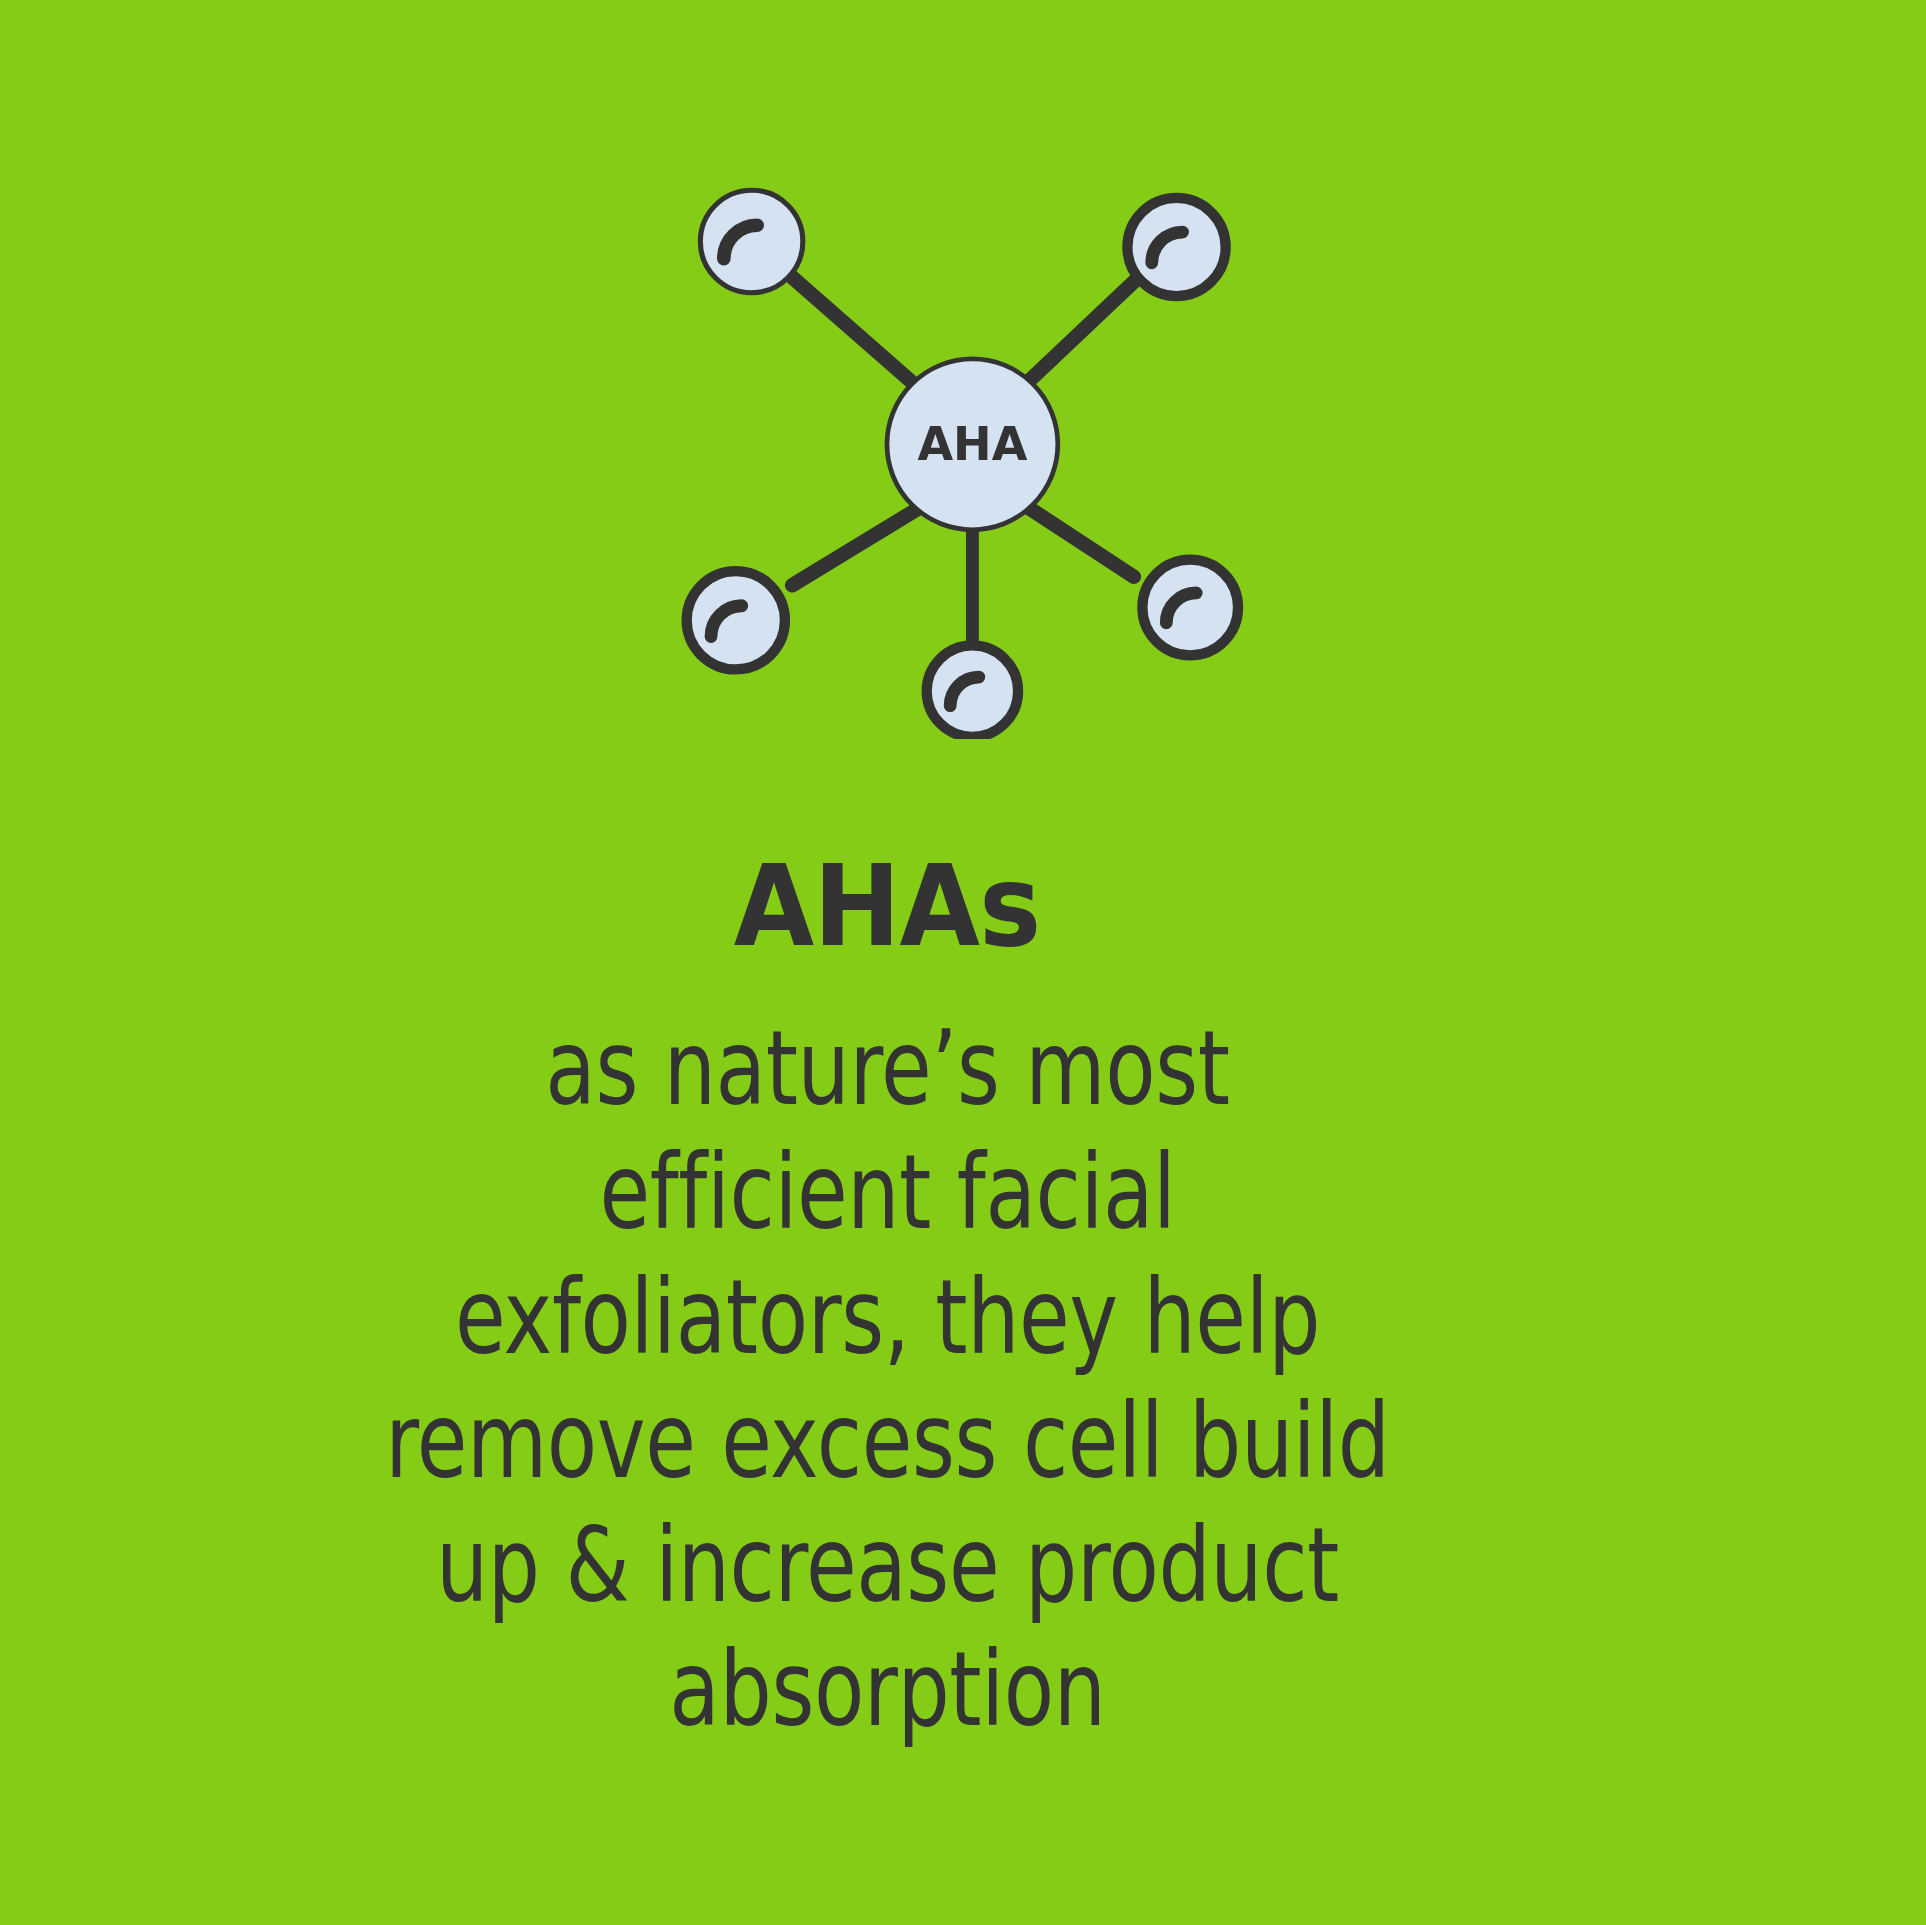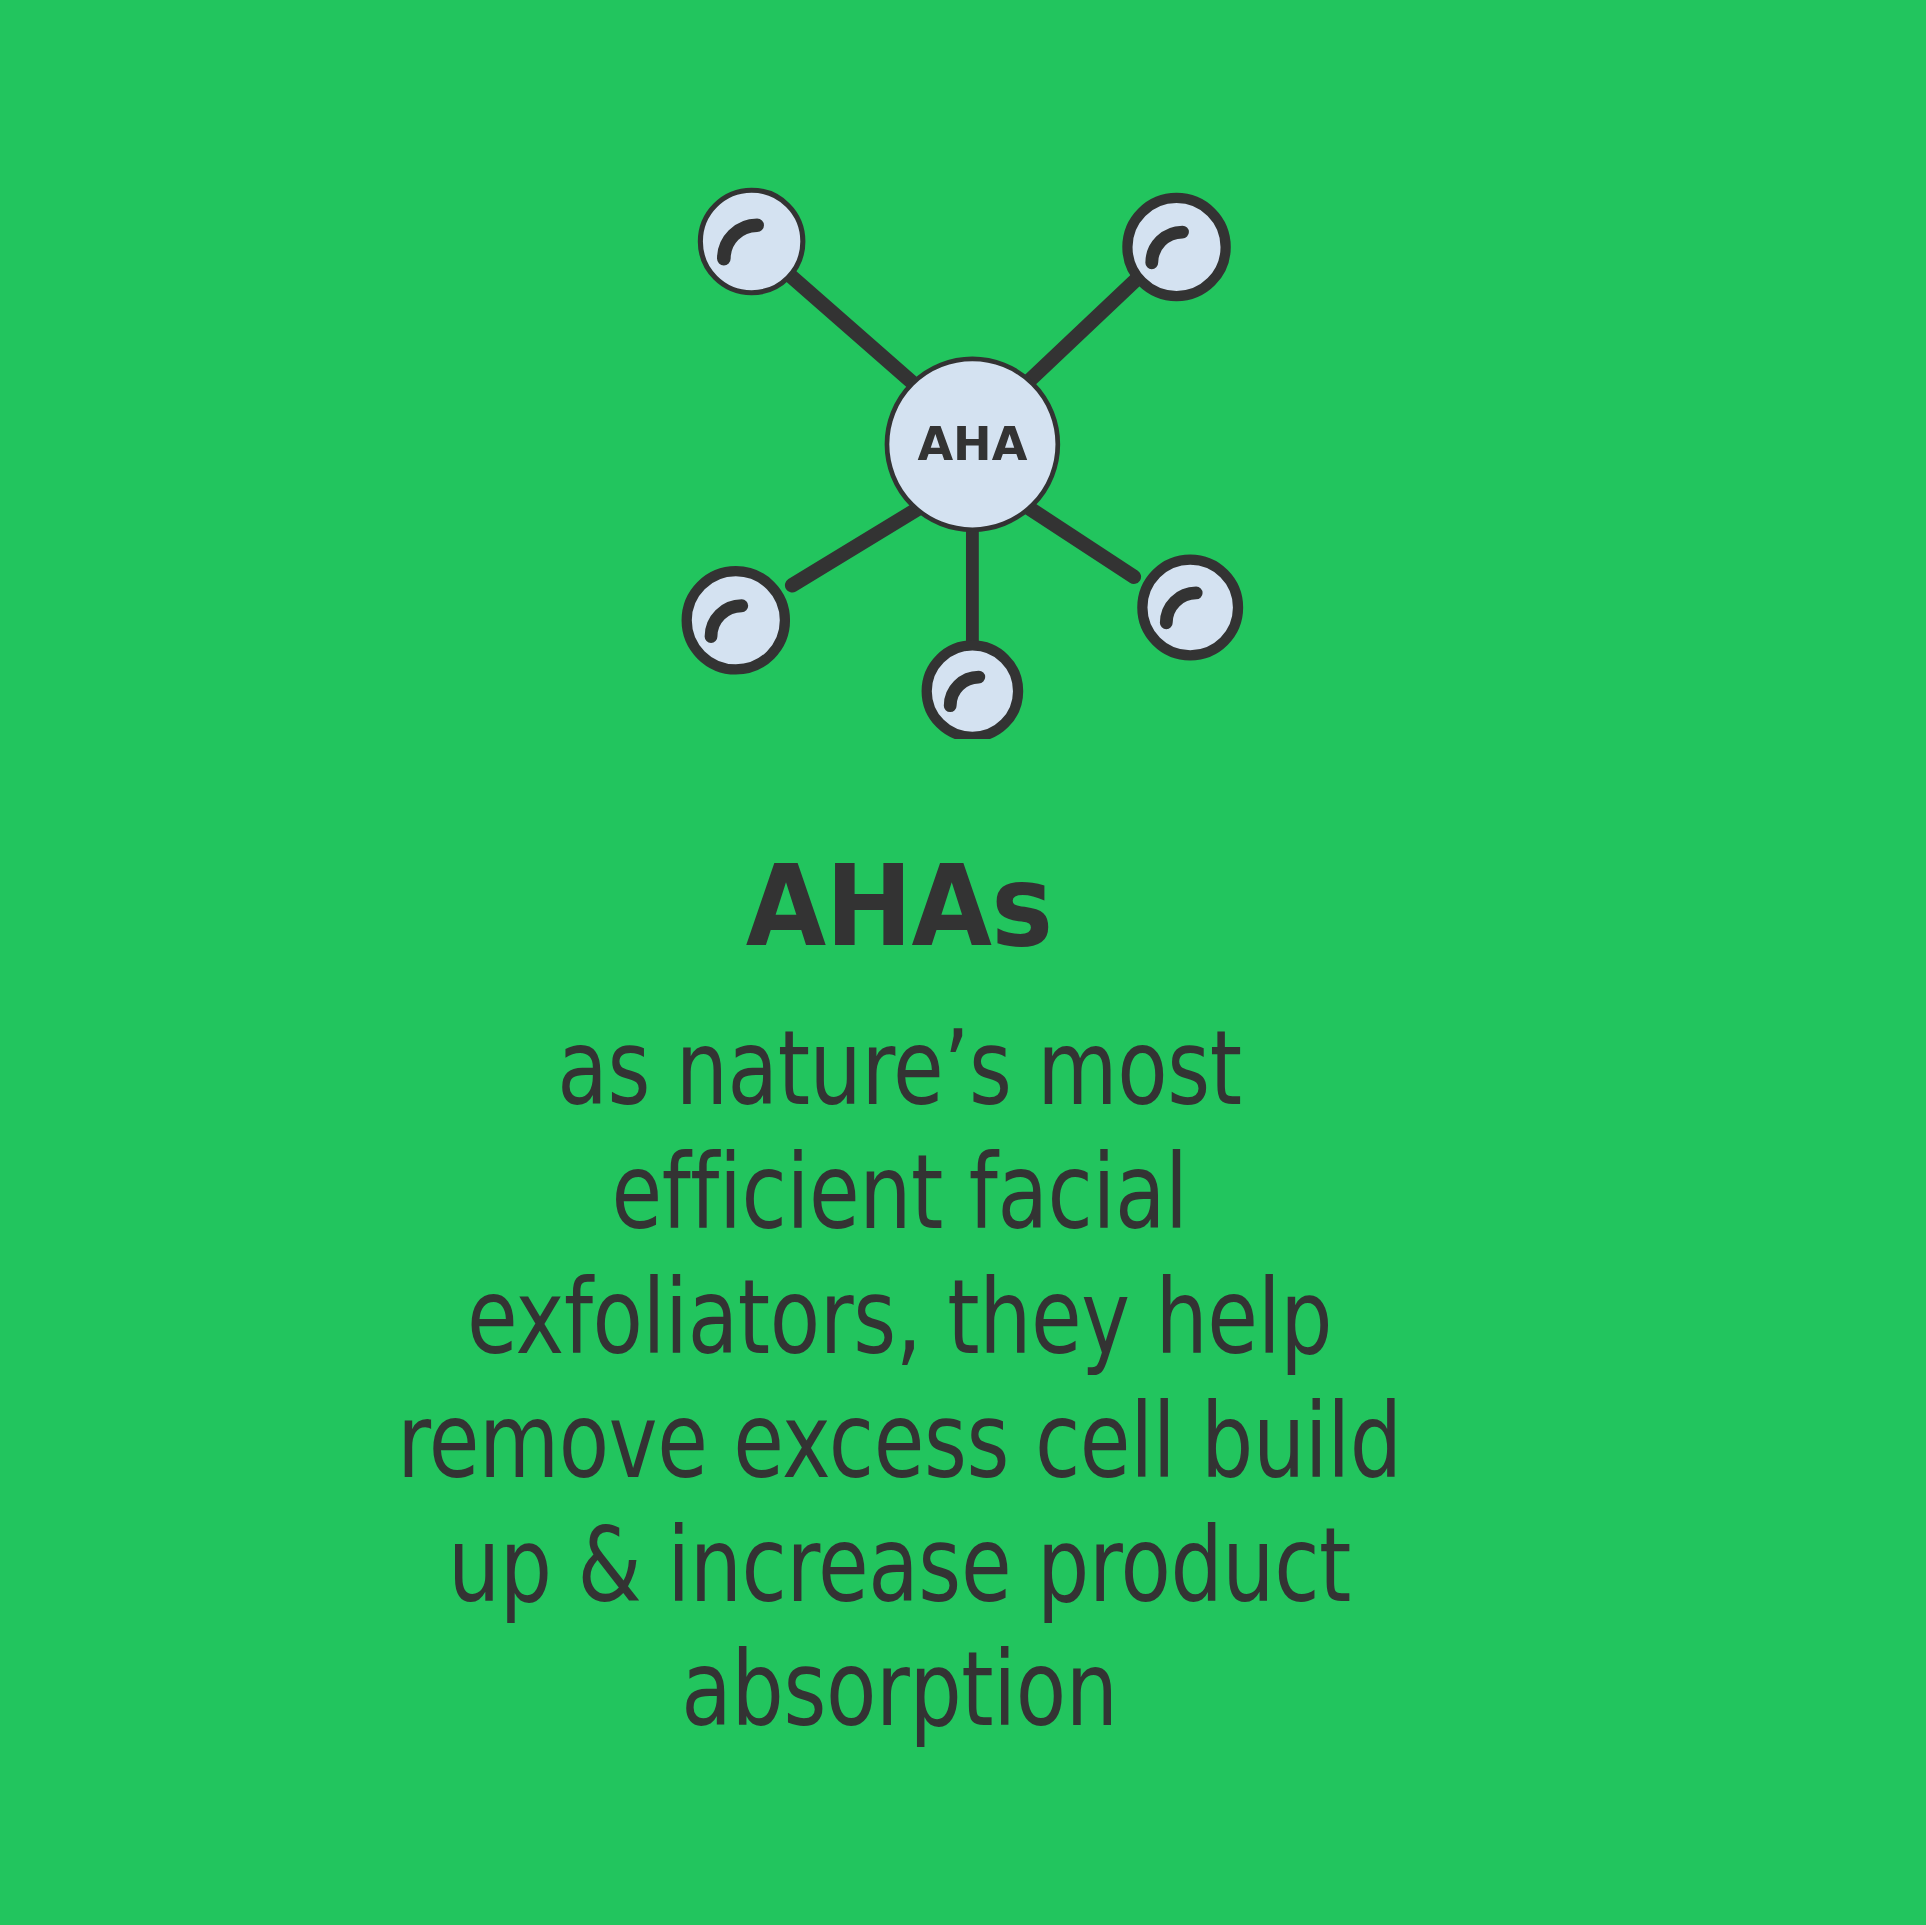--- a/index.html
+++ b/index.html
@@ -10,21 +10,21 @@
     width: 1926px;
     height: 1926px;
     background: #d4e2f1;
     font-family: "Liberation Sans", sans-serif;
     overflow: hidden;
   }
   .card {
     position: relative;
     width: 1926px;
     height: 1926px;
-    background: #22c55e;
+    background: #84cc16;
     display: flex;
     flex-direction: column;
     align-items: center;
   }
 
   
   .diagram-wrap {
     position: absolute;
     top: 171px;
     left: 0;
@@ -40,21 +40,20 @@
     height: 568px;
   }
 
   
   .text-block {
     position: absolute;
     top: 850px;
     left: 0;
     width: 1774px;
     text-align: center;
-    padding-left: 12px;
   }
   .headline {
     font-family: "DejaVu Sans", sans-serif;
     font-weight: 700;
     font-size: 113px;
     line-height: 1.0;
     letter-spacing: -0.9px;
     color: #333333;
     margin: 0 0 43px 0;
     transform: scaleX(0.92);

